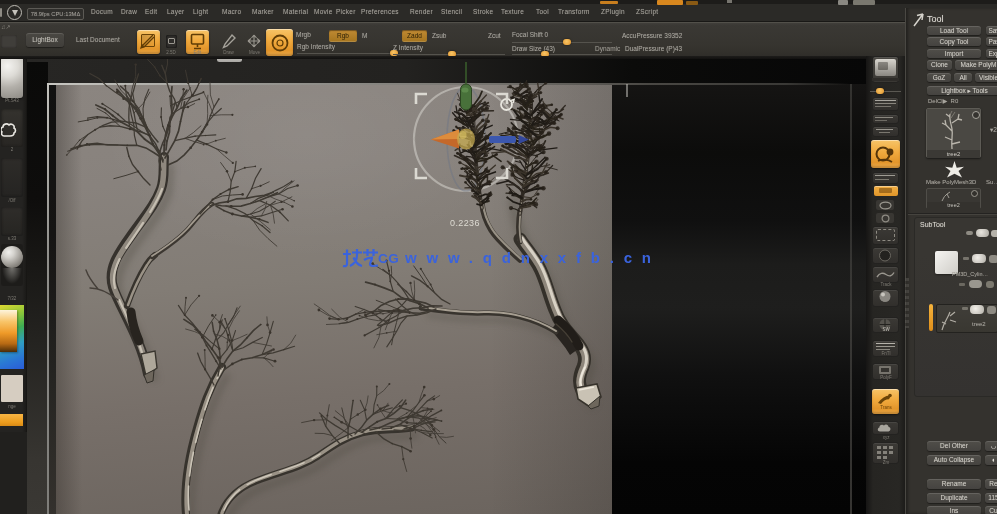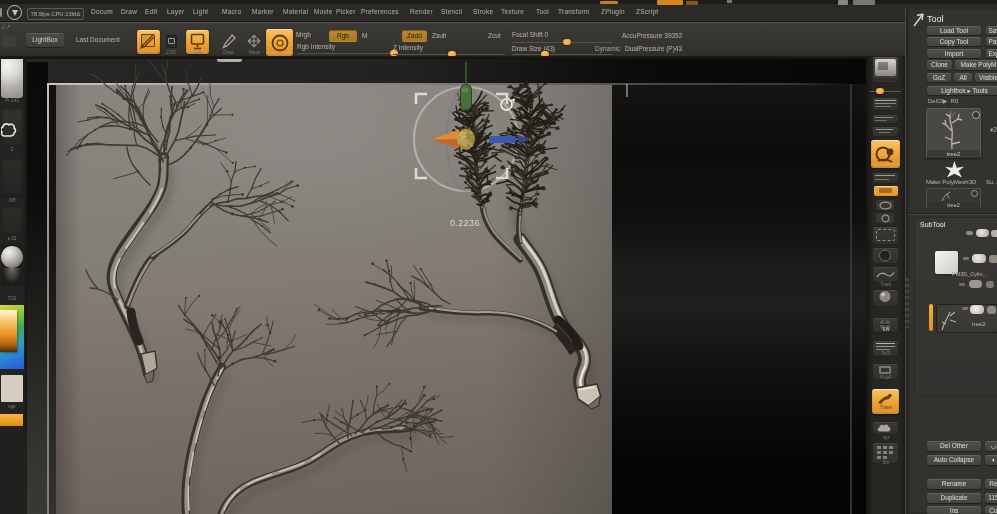--- a/index.html
+++ b/index.html
@@ -33,20 +33,32 @@
   <div class="abs" style="left:56px;top:84px;width:556px;height:430px;background:linear-gradient(90deg,rgba(0,0,0,0) 78%,rgba(20,18,16,.18) 100%);"></div>
 
   <div class="abs" style="left:612px;top:84px;width:254px;height:430px;background:linear-gradient(180deg,#151413 0%,#0c0c0b 16%,#101010 32%,#1c1c1b 42%,#1e1e1d 52%,#101010 68%,#050505 88%,#040404 100%);"></div>
   <div class="abs" style="left:850px;top:84px;width:1.5px;height:430px;background:linear-gradient(180deg,rgba(110,108,102,.35),rgba(95,93,89,.4) 40%,rgba(115,112,106,.45) 100%);"></div>
 
   <div class="abs" style="left:47px;top:83px;width:2px;height:431px;background:linear-gradient(180deg,#c3c2bd,#908f8b 40%,#7e7d79 100%);"></div>
   <div class="abs" style="left:47px;top:83px;width:803px;height:1.5px;background:linear-gradient(90deg,#c8c7c2 0%,#9a9994 25%,#76746f 55%,#4a4844 75%,#3a3936 92%,rgba(40,40,38,0) 100%);"></div>
 
   <div class="abs" style="left:626px;top:84px;width:1.5px;height:13px;background:rgba(190,188,182,.55);"></div>
 
+  <div class="abs" id="wm" style="left:341px;top:248px;width:330px;height:20px;color:#3a63dd;z-index:6;">
+    <svg width="330" height="20" viewBox="0 0 330 20">
+      <g stroke="#3a63dd" stroke-width="2.2" fill="none">
+
+        <path d="M2,6 h8 M6,1.5 v14.5 c0,2 -1.5,2.5 -4,2 M11,4.5 h10 M16,1 v6 c0,5 -3,9 -7,11 M12.5,9.5 c2,5 5,7.5 8.5,8.5"></path>
+
+        <path d="M22,4.5 h15 M26.5,1 v7 M32.5,1 v7 M23,12 c3,-2 6,-2.4 8,-2.4 c0,3 -2,4.5 -2,6.5 c0,2 2.5,2.3 8,1.4"></path>
+      </g>
+      <text x="37" y="15" font-family="Liberation Sans,sans-serif" font-size="13.5" font-weight="bold" fill="#3a63dd" letter-spacing="0.5">CG</text>
+      <text x="64" y="15" font-family="Liberation Sans,sans-serif" font-size="15" font-weight="bold" fill="#3a63dd" letter-spacing="9.8">www.qdnxxfb.cn</text>
+    </svg>
+  </div>
 
   <svg class="abs" id="ovl" width="997" height="514" viewBox="0 0 997 514" style="left:0;top:0;">
     <defs>
       <linearGradient id="tg" x1="0" y1="0" x2="1" y2="0">
         <stop offset="0" stop-color="#3d3833"></stop>
           <stop offset=".35" stop-color="#7d766e"></stop>
         <stop offset=".55" stop-color="#c9c3b8"></stop>
           <stop offset=".8" stop-color="#6e675f"></stop>
         <stop offset="1" stop-color="#332f2a"></stop>
       </linearGradient>

